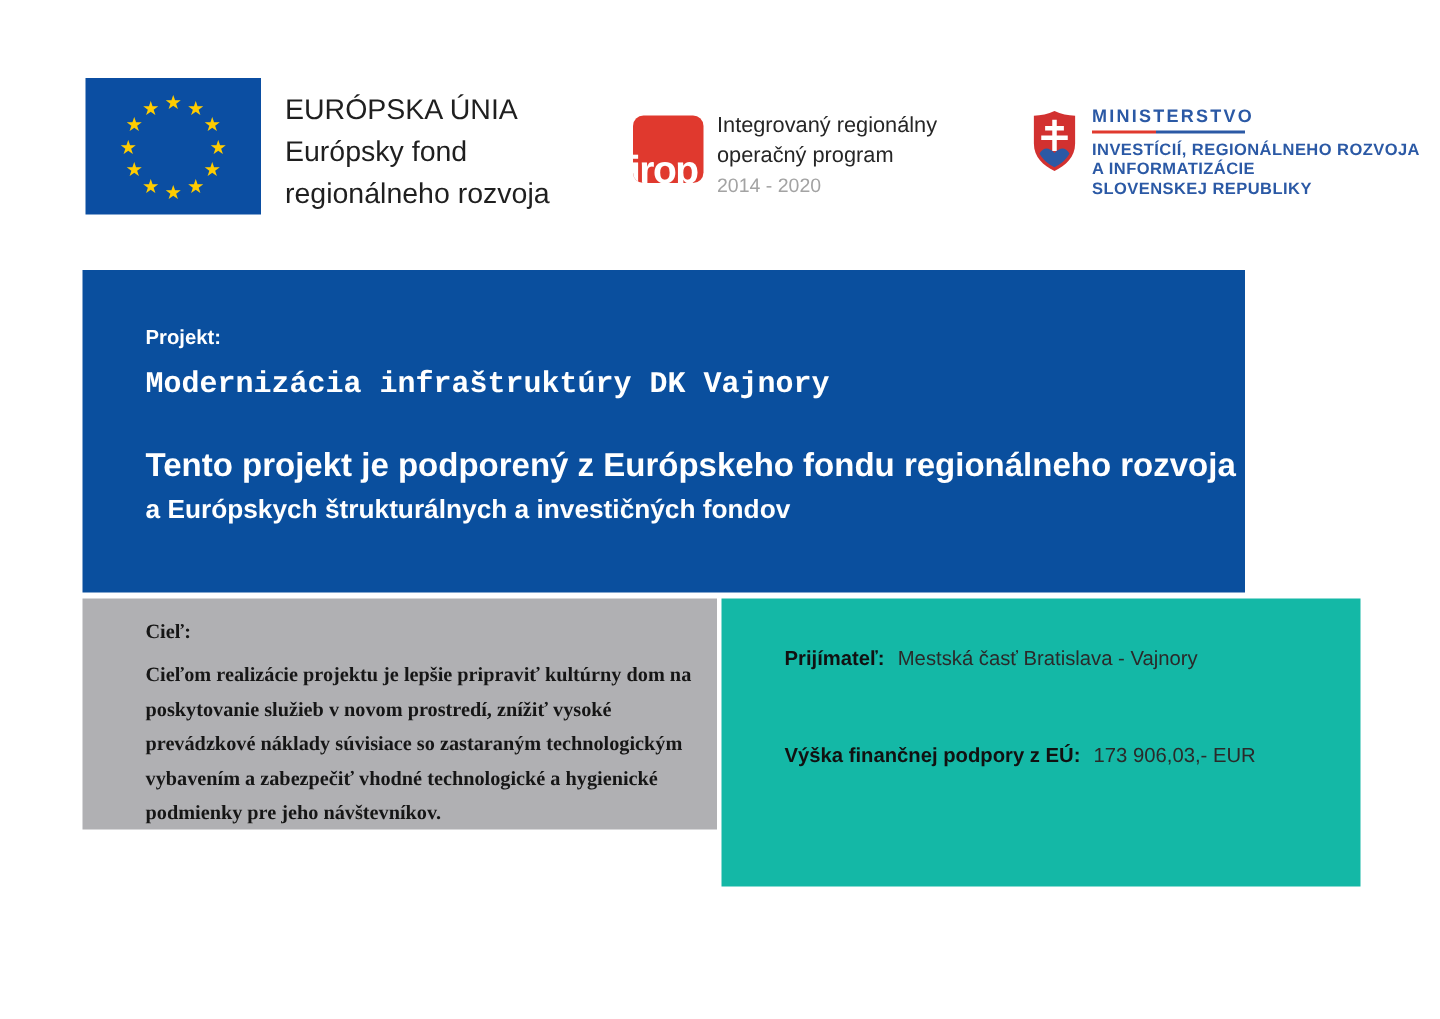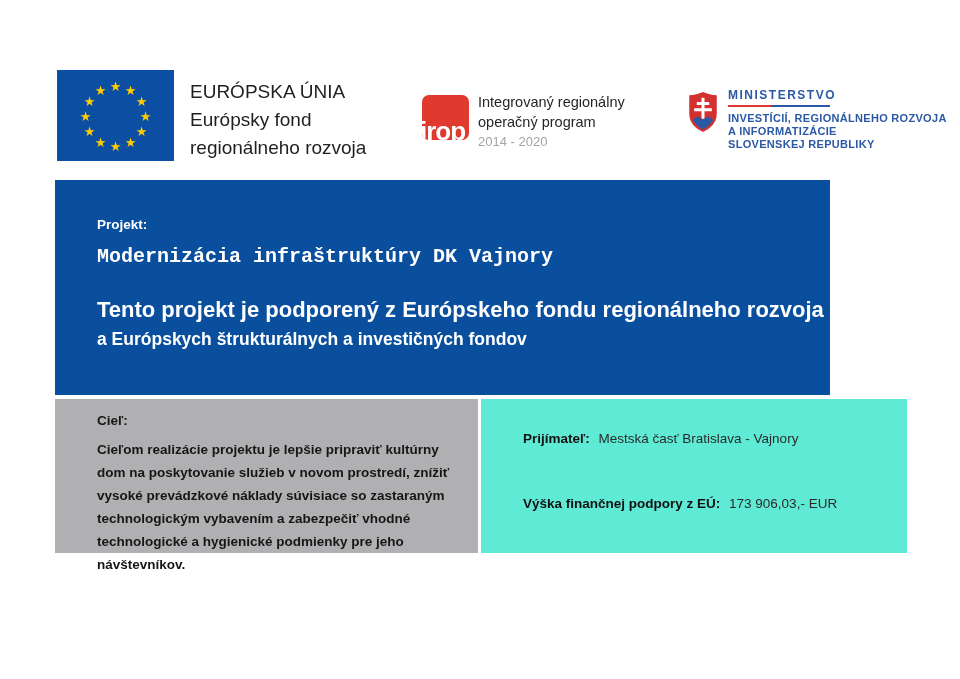--- a/index.html
+++ b/index.html
@@ -2,21 +2,21 @@
 <html><head>
 <meta charset="utf-8">
 <style>
   html,body{margin:0;padding:0;background:#ffffff;}
   body{
     font-family:"Liberation Sans", sans-serif;
     width:960px;height:679px;position:relative;overflow:hidden;
     color:#1b1b1b;
   }
   
-  .hdr{position:absolute;left:0;top:18px;width:920px;height:170px;}
+  .hdr{position:absolute;left:0;top:0;width:920px;height:170px;}
   
   .eu-flag{position:absolute;left:57px;top:52px;width:117px;height:91px;background:#0b4ea2;}
   .eu-flag .star{position:absolute;width:0;height:0;}
   .eu-flag .star::before{content:"★";position:absolute;transform:translate(-50%,-50%);
     font-size:13px;line-height:13px;color:#ffcc00;}
   .star:nth-child(1){left:58.5px;top:15.5px}
   .star:nth-child(2){left:73.5px;top:19.5px}
   .star:nth-child(3){left:84.5px;top:30.5px}
   .star:nth-child(4){left:88.5px;top:45.5px}
   .star:nth-child(5){left:84.5px;top:60.5px}
@@ -44,25 +44,25 @@
   .min-rule{width:102px;height:2px;margin:3px 0 5px 0;
     background:linear-gradient(to right,#e0392e 0 42%,#2b59a5 42% 100%);}
   .min-line{font-size:11px;font-weight:bold;line-height:13px;letter-spacing:.3px;}
   
   .banner{position:absolute;left:55px;top:180px;width:775px;height:215px;background:#0a4f9e;color:#ffffff;}
   .banner .label{position:absolute;left:42px;top:37px;font-size:13.5px;font-weight:bold;}
   .banner .title{position:absolute;left:42px;top:65px;font-size:20px;font-weight:bold;font-family:Liberation Mono, monospace;}
   .banner .sub1{position:absolute;left:42px;top:117px;font-size:22px;font-weight:bold;}
   .banner .sub2{position:absolute;left:42px;top:149px;font-size:17.5px;font-weight:bold;}
   
-  .goal{position:absolute;left:55px;top:399px;width:423px;height:154px;background:#b0b0b3;}
+  .goal{position:absolute;left:55px;top:399px;width:423px;height:154px;background:#b0b0b3;font-family:Liberation Serif, serif;}
   .goal .label{position:absolute;left:42px;top:14px;font-size:13.5px;font-weight:bold;color:#161616;}
   .goal .body{position:absolute;left:42px;top:39px;width:366px;font-size:13.5px;font-weight:bold;
     line-height:23px;color:#161616;}
-  .details{position:absolute;left:481px;top:399px;width:426px;height:154px;background:#5eead4;}
+  .details{position:absolute;left:481px;top:399px;width:426px;height:192px;background:#14b8a6;}
   .details .row{position:absolute;left:42px;white-space:nowrap;font-size:13.5px;}
   .details .row.r0{top:32px}
   .details .row.r1{top:64px}
   .details .row.r2{top:97px}
   .details .lbl{font-weight:bold;color:#111111;}
   .details .val{color:#2a2a2a;margin-left:5px;}
 </style>
 </head>
 <body>
 

